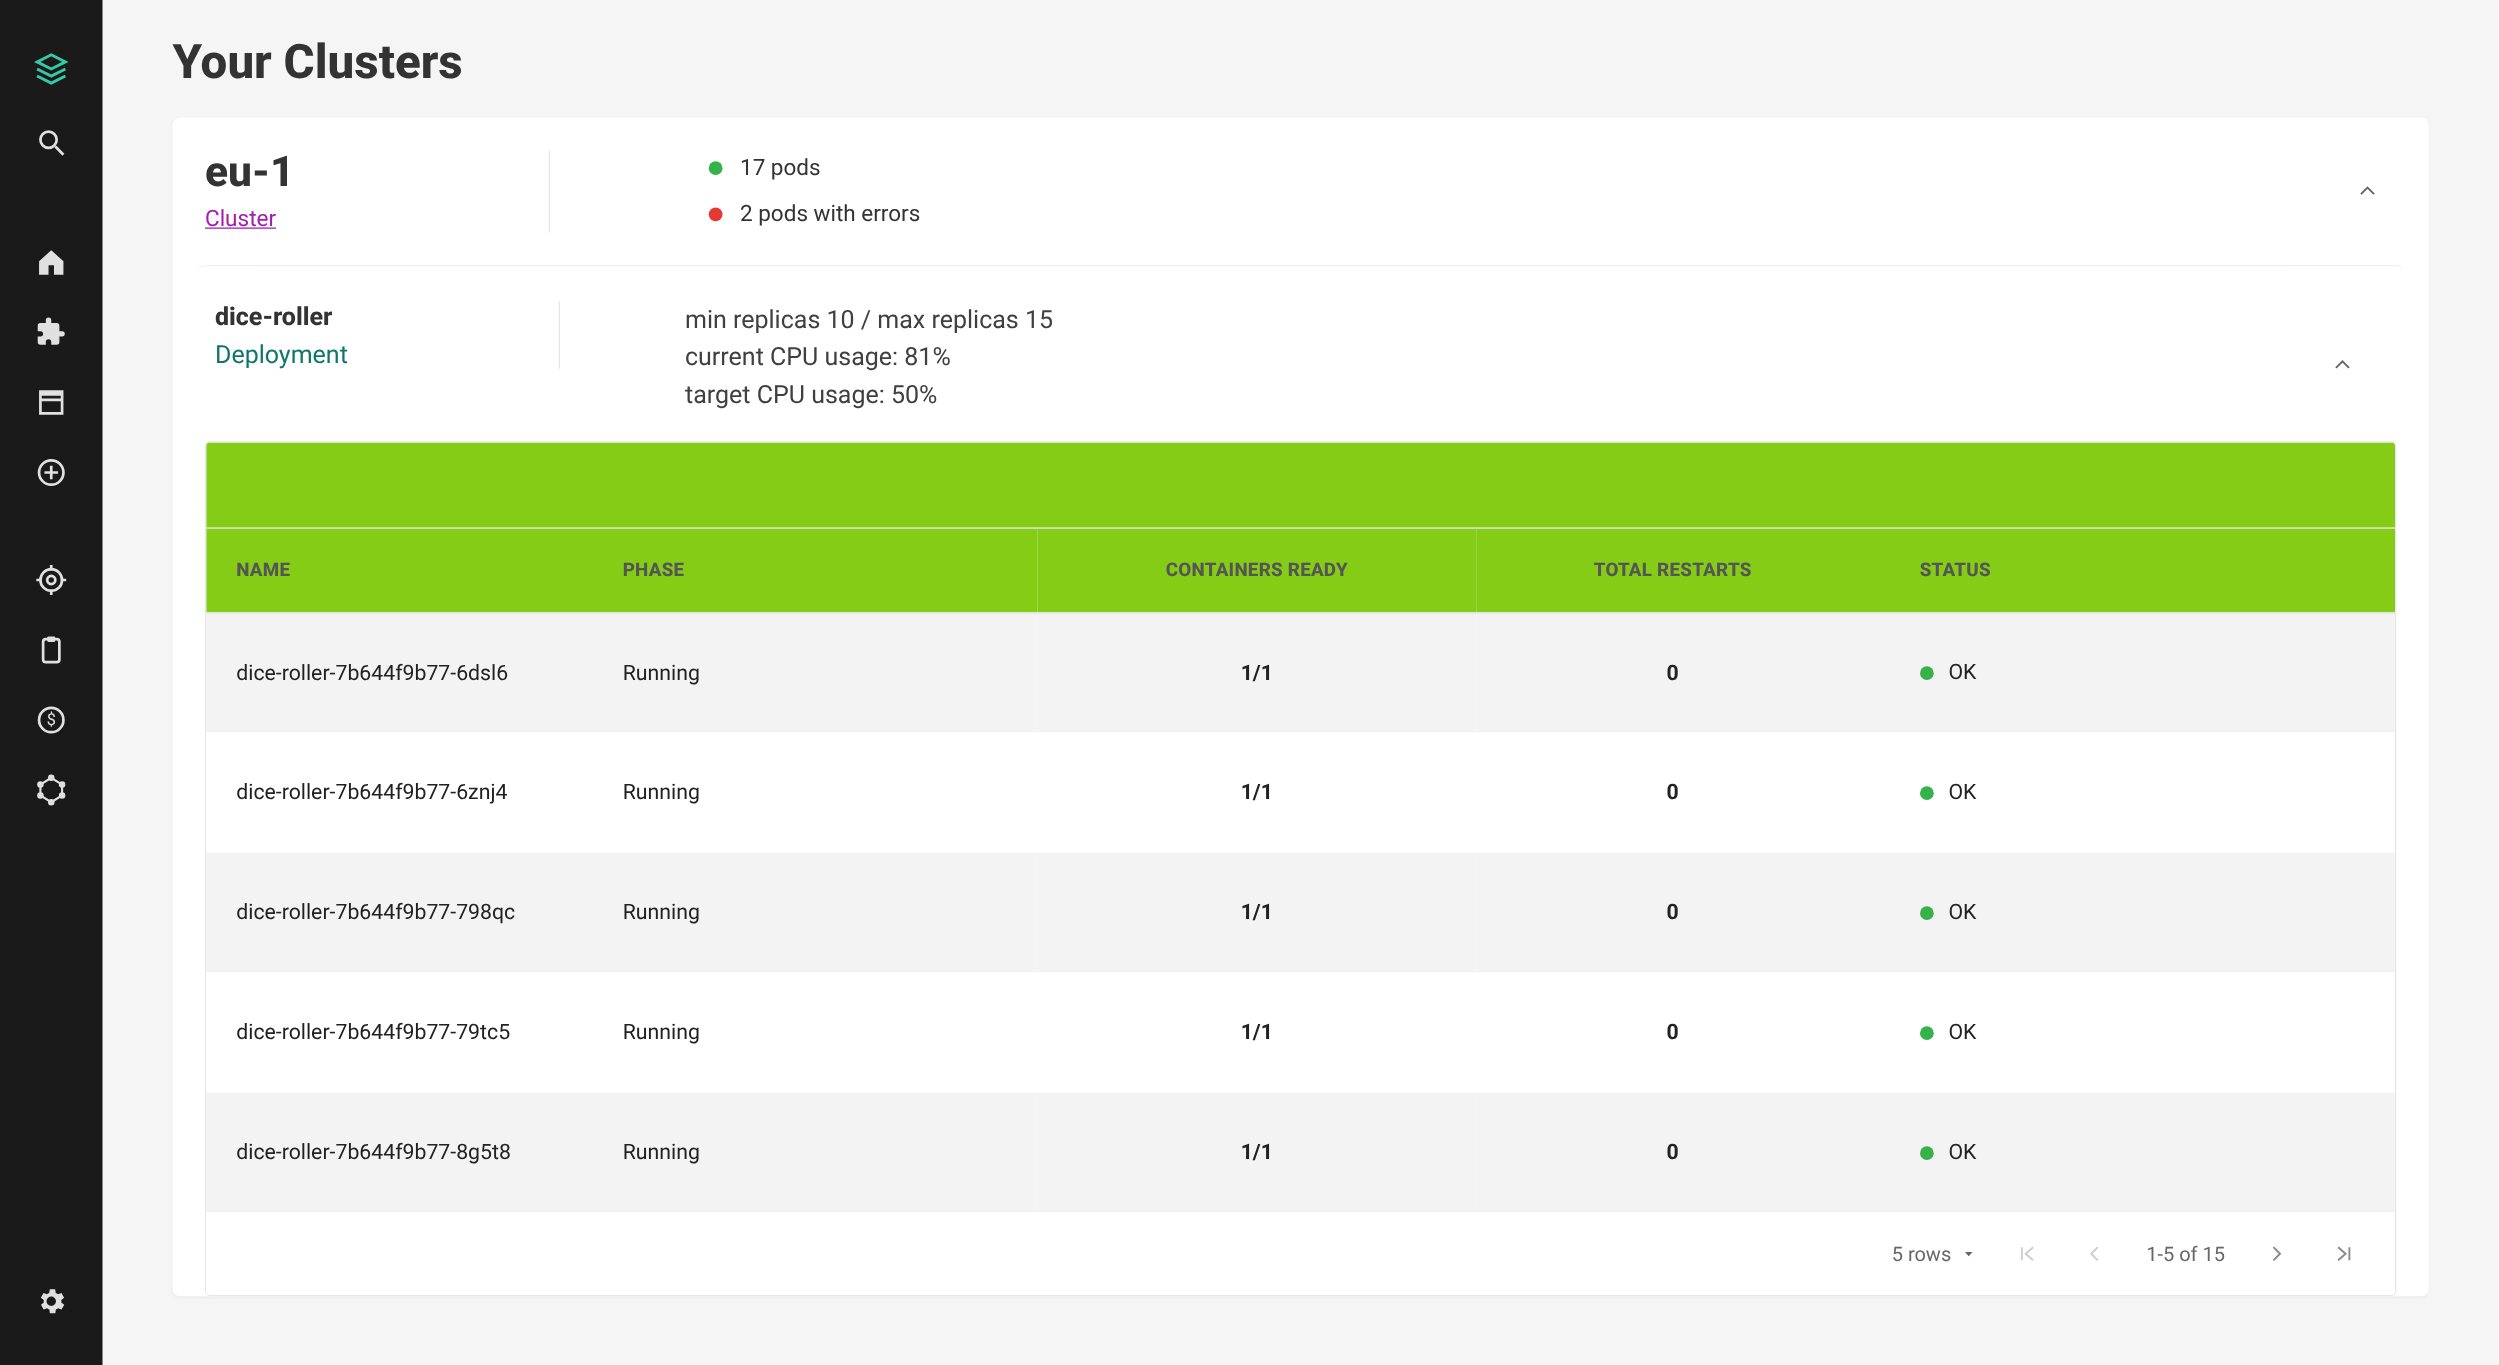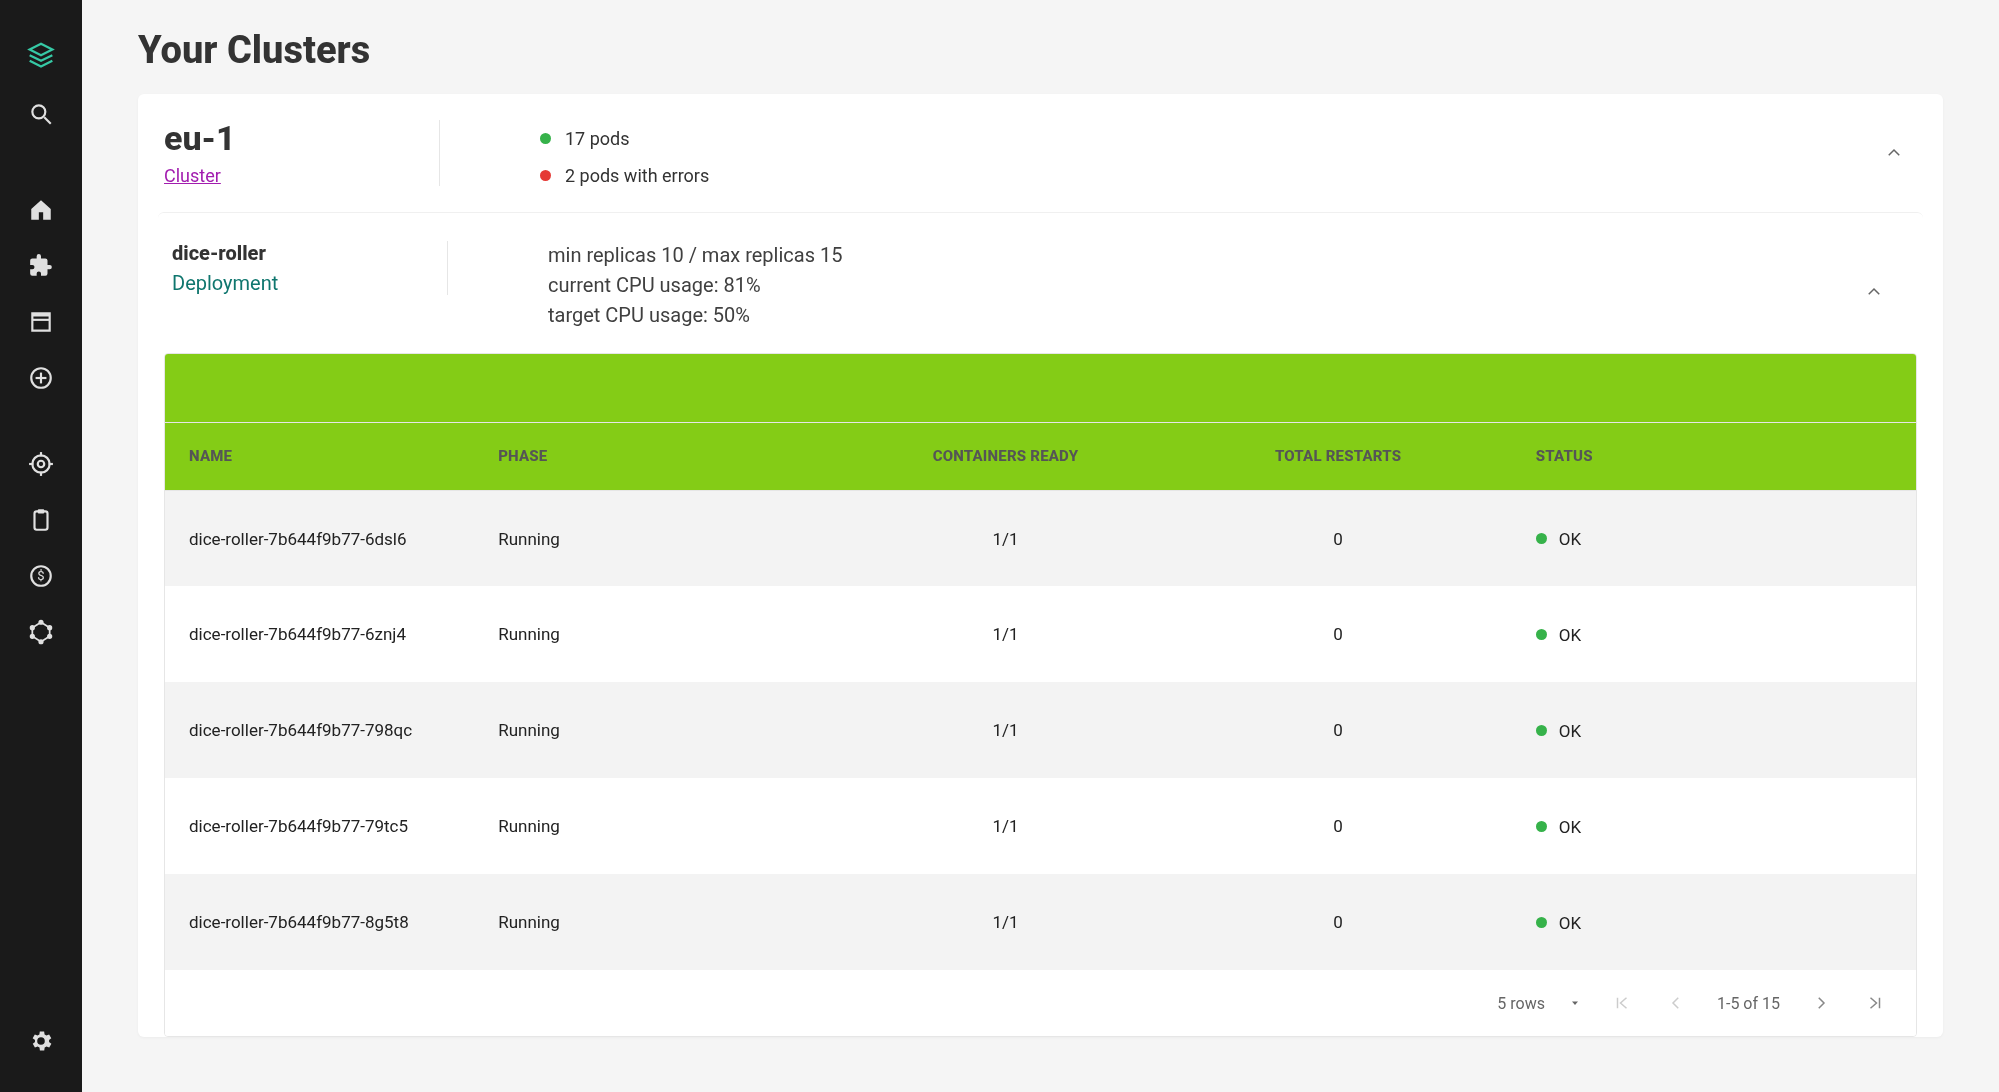--- a/index.html
+++ b/index.html
@@ -41,23 +41,24 @@
   margin-bottom: 22px;
 }
 .card {
   background: #fff;
   border-radius: 6px;
   box-shadow: 0 1px 3px rgba(0,0,0,0.04);
   padding: 0;
 }
 .cluster-header {
   display: flex;
-  align-items: flex-end;
+  align-items: flex-start;
   padding: 26px 34px 26px 22px;
   position: relative;
+  gap: 27px;
 }
 .cluster-title-block { width: 280px; border-right: 1px solid #e6e6e6; padding-right: 20px; padding-left: 4px;}
 .cluster-name { font-size: 34px; font-weight: 800; line-height: 1.1; }
 .cluster-sub { color: #a21caf; font-size: 18px; margin-top: 8px; text-decoration: underline; }
 .cluster-stats { padding-left: 100px; padding-top: 4px; }
 .stat-line { display: flex; align-items: center; font-size: 18px; margin-bottom: 16px; }
 .stat-line:last-child { margin-bottom: 0; }
 .dot { width: 11px; height: 11px; border-radius: 50%; margin-right: 14px; flex-shrink: 0;}
 .dot.green { background: #36b24a; }
 .dot.red { background: #e53935; }
@@ -102,30 +103,30 @@
 th.col-name { width: 18%; padding-left: 24px;}
 th.col-phase { width: 20%; }
 th.col-ready { width: 20%; text-align: center;}
 th.col-restarts { width: 18%; text-align: center;}
 th.col-status { width: 24%; padding-left: 40px;}
 tbody tr { height: 96px; }
 tbody tr:nth-child(odd) { background: #f3f3f3; }
 tbody tr:nth-child(even) { background: #fff; }
 td { padding: 0 18px; font-size: 17px; color: #222; }
 td.c-name { padding-left: 24px; }
-td.c-ready, td.c-restarts { text-align: center; }
+td.c-ready, td.c-restarts { text-align: center; font-weight: bold; }
 td.c-status { padding-left: 40px; }
 .status-cell { display: inline-flex; align-items: center; }
 .status-cell .dot { margin-right: 12px; }
 .pagination {
   display: flex; align-items: center; justify-content: flex-end;
   padding: 20px 28px; gap: 28px; color: #666; font-size: 16px;
   background: #fff;
 }
-.rows-sel { display: flex; align-items: center; gap: 24px; cursor: pointer; }
+.rows-sel { display: flex; align-items: center; gap: 8px; cursor: pointer; }
 .pag-btn { width: 26px; height: 26px; display:flex;align-items:center;justify-content:center; cursor:pointer; color:#888;}
 .pag-btn.disabled { color: #ccc; cursor: default; }
 </style>
 </head>
 <body>
 
 <div class="sidebar">
   <div class="sidebar-section top">
     <div class="sidebar-item logo-item">
       <svg viewBox="0 0 24 24">

